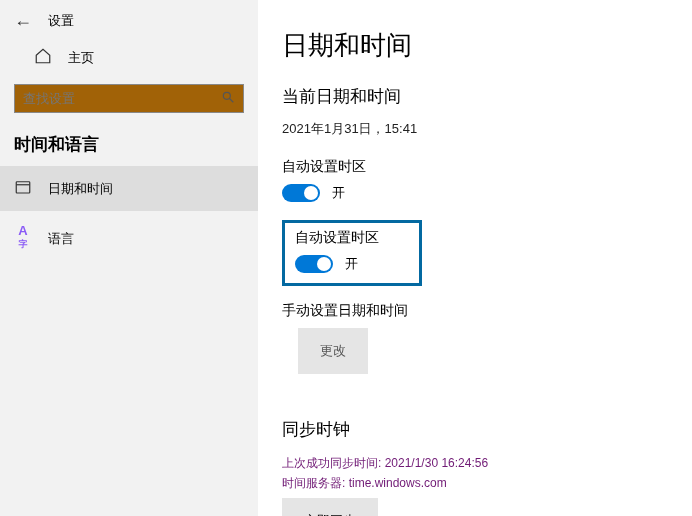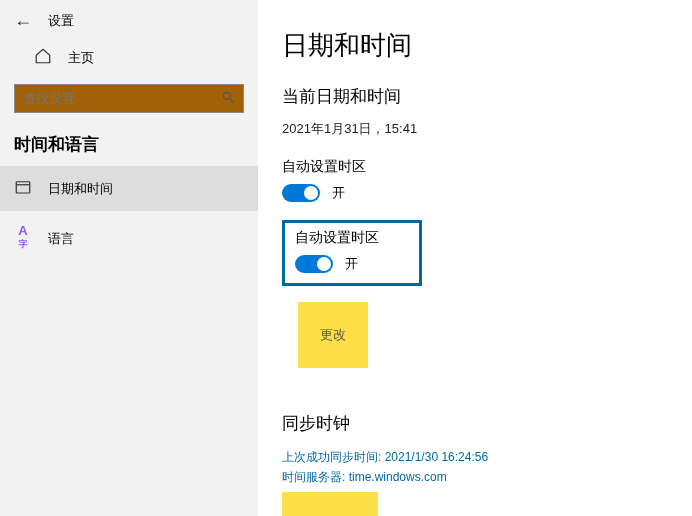--- a/index.html
+++ b/index.html
@@ -89,31 +89,31 @@
   .toggle-state { font-size: 13px; }
   .highlight-box {
     border: 3px solid #0369a1;
     padding: 6px 10px 10px 10px;
     margin-bottom: 16px;
     width: 140px;
   }
   .highlight-box .setting-label { margin-bottom: 8px; }
   .btn {
     display: inline-block;
-    background: #fde047;
+    background: #e5e5e5;
     color: #555;
     border: none;
-    padding: 24px 22px;
+    padding: 14px 22px;
     font-size: 13px;
     font-family: inherit;
     margin-left: 16px;
     cursor: pointer;
   }
   .btn.enabled { color: #000; }
-  .sync-info { font-size: 12px; color: #0369a1; line-height: 1.7; margin-bottom: 4px; }
+  .sync-info { font-size: 12px; color: #701a75; line-height: 1.7; margin-bottom: 4px; }
   svg.nav-svg { width: 18px; height: 18px; }
 </style>
 </head>
 <body>
 
 <div class="sidebar">
   <div class="header-row">
     <span class="back-arrow">←</span>
     <span>设置</span>
   </div>
@@ -173,20 +173,21 @@
 
   <div class="highlight-box">
     <div class="setting-label">自动设置时区</div>
     <div class="toggle-row">
       <div class="toggle"></div>
       <span class="toggle-state">开</span>
     </div>
   </div>
 
   <div class="setting-block">
+    <div class="setting-label">手动设置日期和时间</div>
     <button class="btn">更改</button>
   </div>
 
   <div class="section-title" style="margin-top:44px;">同步时钟</div>
   <div class="sync-info">
     <div>上次成功同步时间: 2021/1/30 16:24:56</div>
     <div>时间服务器: time.windows.com</div>
   </div>
   <button class="btn enabled" style="margin-left:0;">立即同步</button>
 

